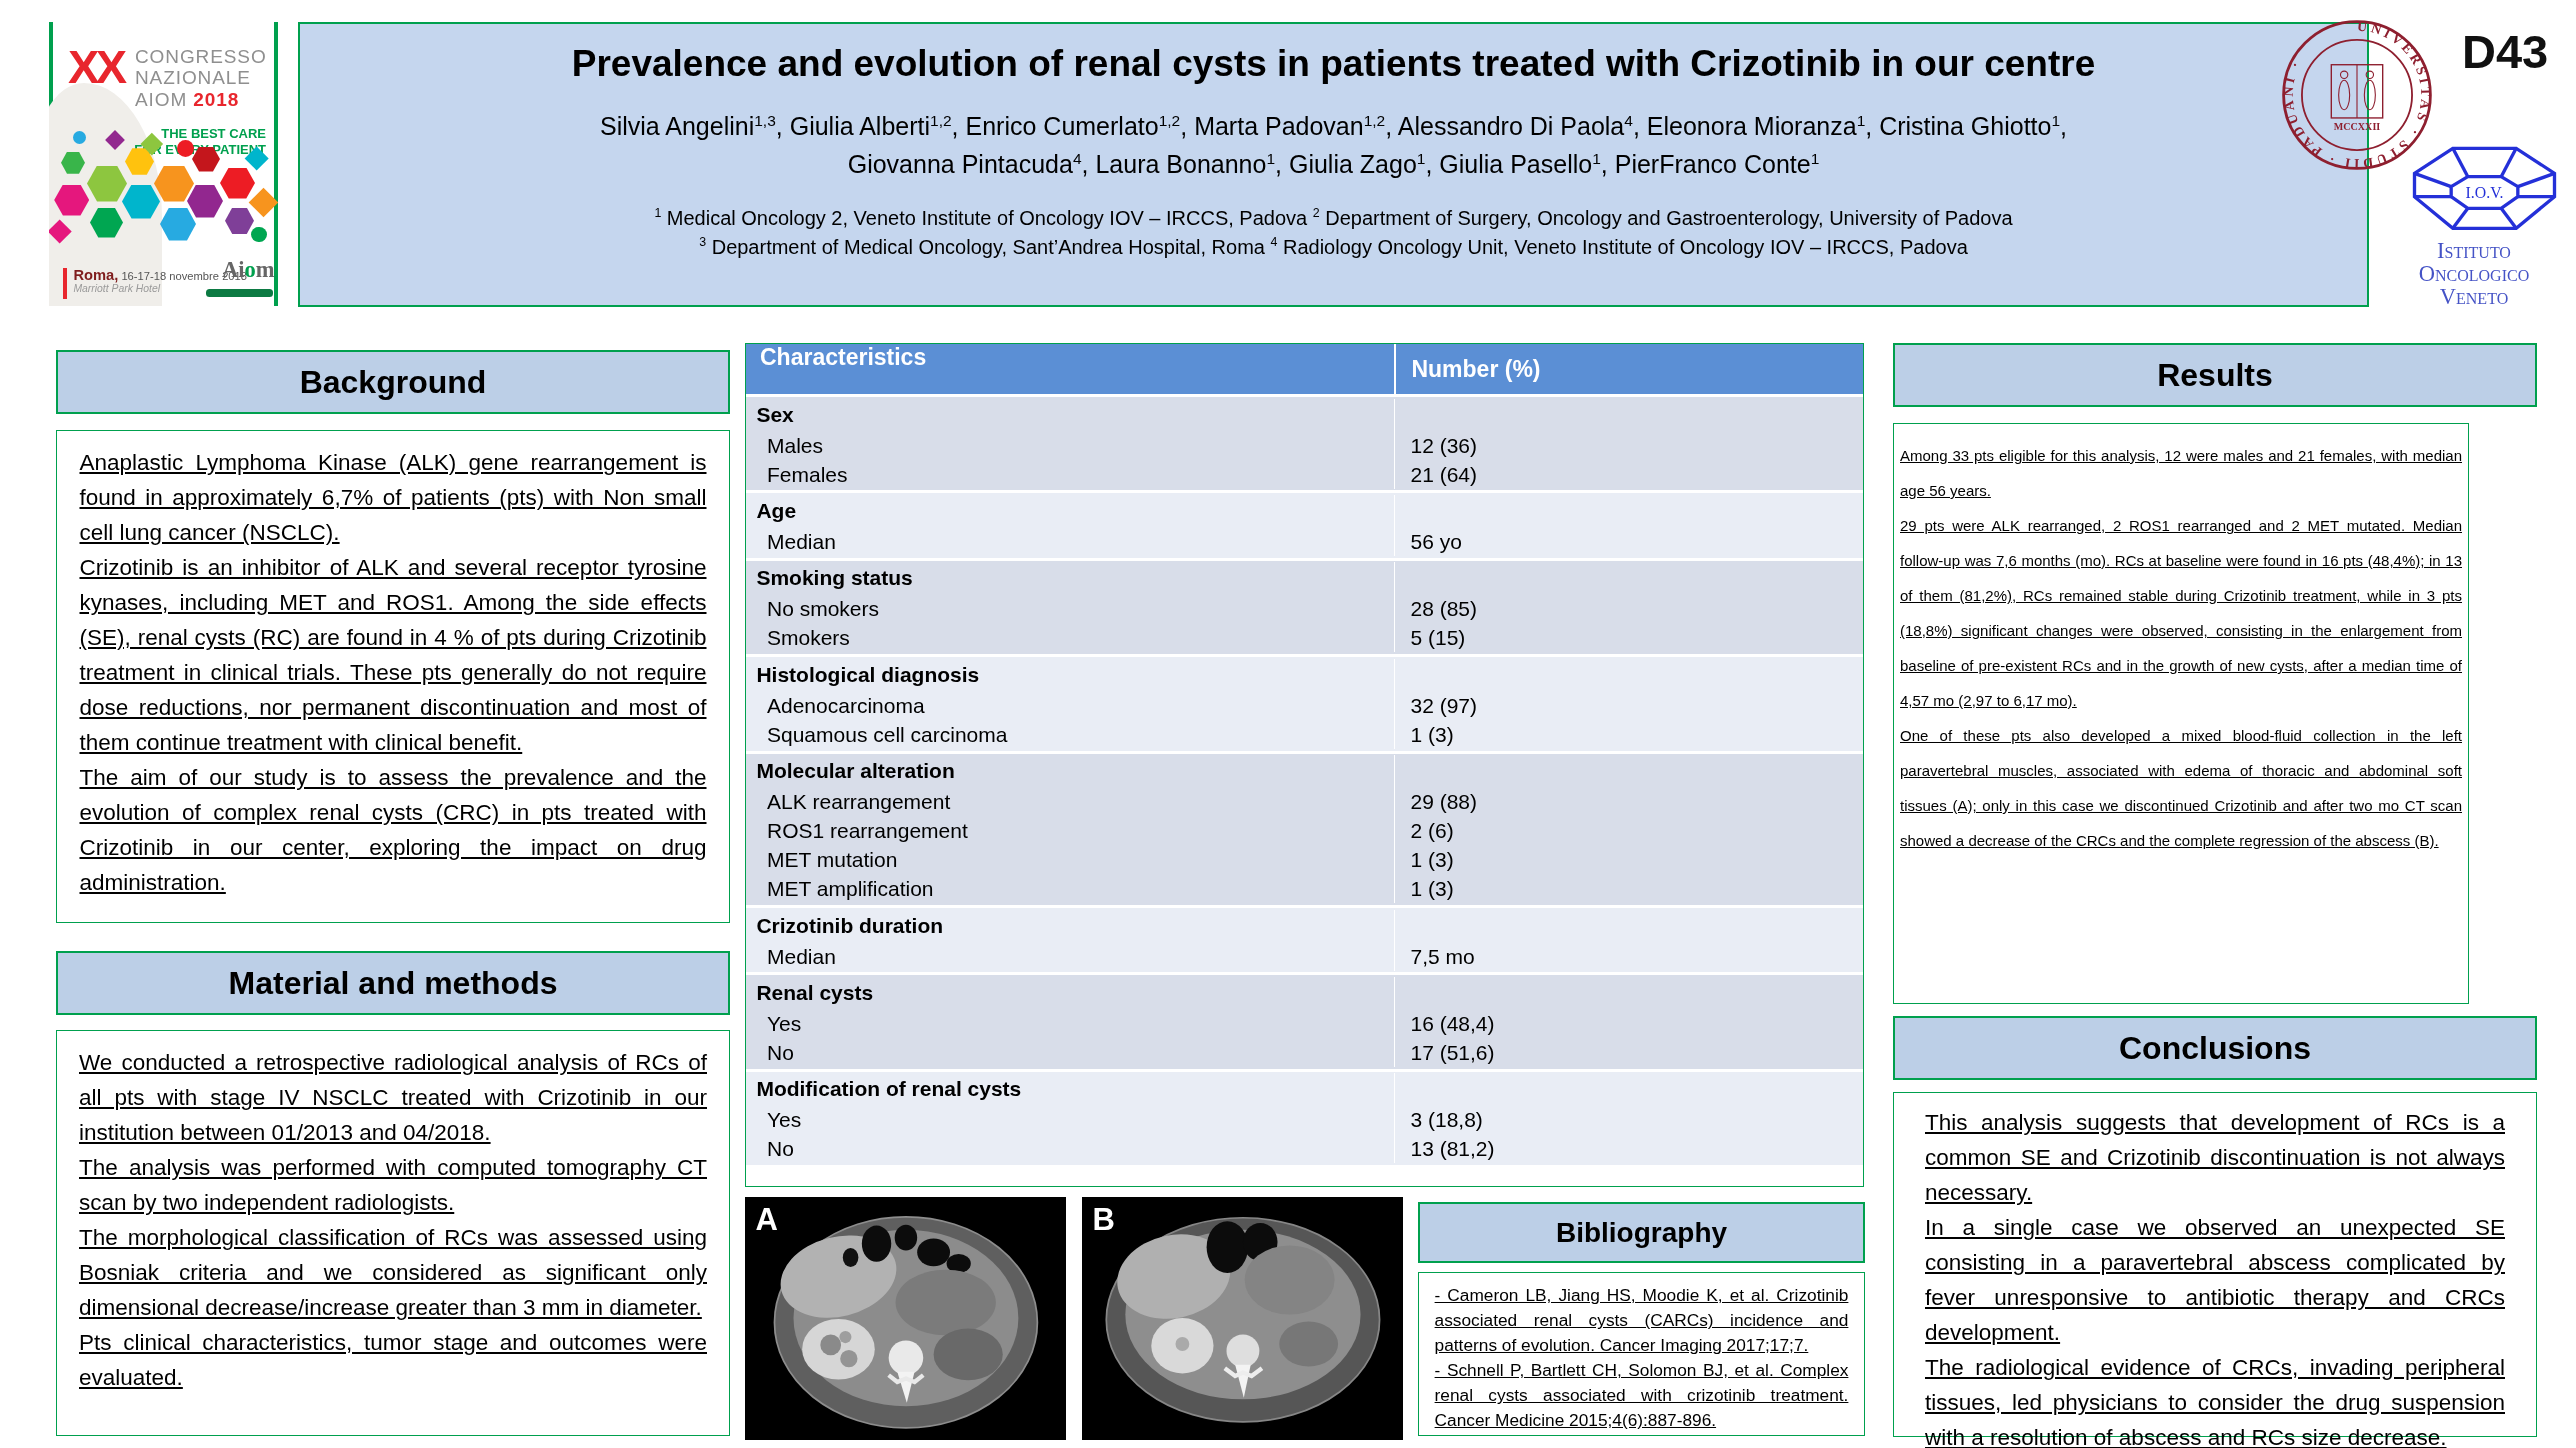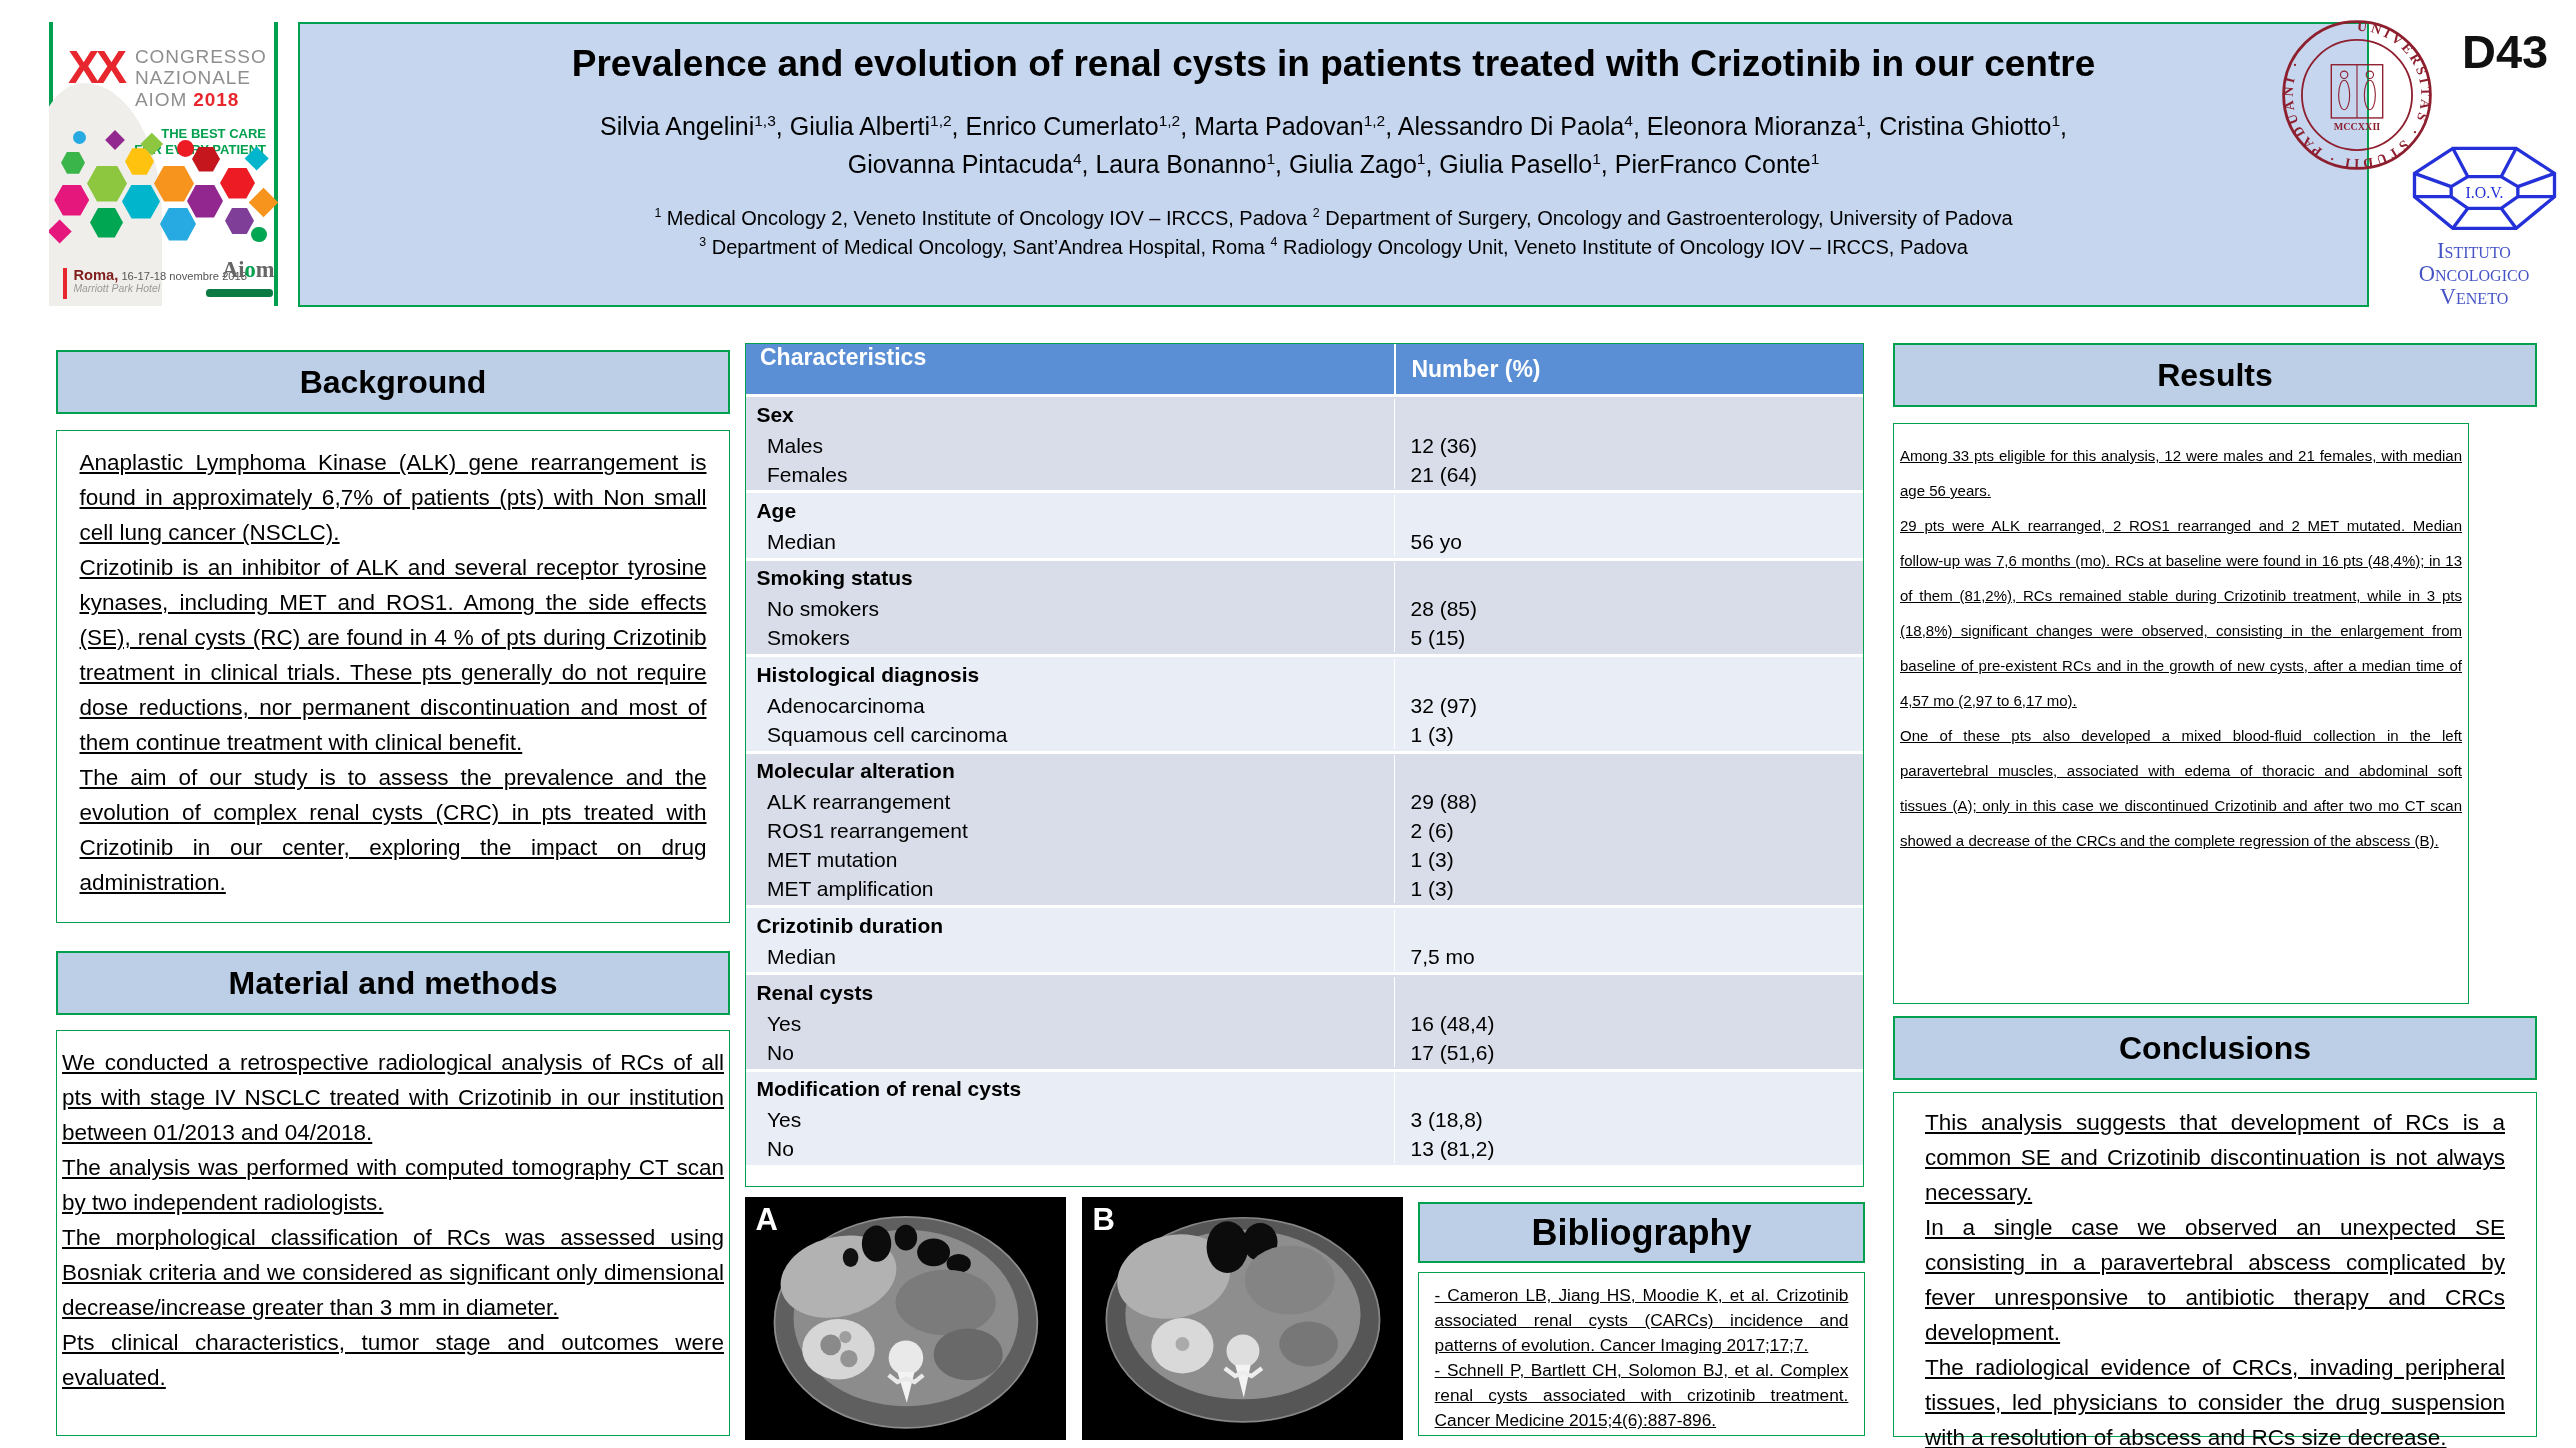--- a/index.html
+++ b/index.html
@@ -54,21 +54,21 @@
   
   .bar-title{position:absolute;background:var(--bar);border:2.6px solid var(--green);box-sizing:border-box;
     display:flex;align-items:center;justify-content:center;font-weight:bold;}
   .content-box{position:absolute;background:#fff;border:1.7px solid var(--green);box-sizing:border-box;
     text-align:justify;text-decoration:underline;}
   .content-box .para{margin:0;}
 
   #bg-title{left:56px;top:350px;width:674px;height:64px;font-size:32px;}
   #bg-content{left:56px;top:430px;width:674px;height:493px;padding:14px 22.5px;font-size:22.5px;line-height:35px;}
   #mm-title{left:56px;top:951px;width:674px;height:64px;font-size:32px;}
-  #mm-content{left:56px;top:1030px;width:674px;height:406px;padding:14px 5px;font-size:22.5px;line-height:35px;}
+  #mm-content{left:56px;top:1030px;width:674px;height:406px;padding:14px 22px;font-size:22.5px;line-height:35px;}
 
   #res-title{left:1893px;top:343px;width:644px;height:64px;font-size:32px;}
   #res-content{left:1893px;top:423px;width:576px;height:581px;padding:14px 6px;font-size:15px;line-height:35px;}
   #con-title{left:1893px;top:1016px;width:644px;height:64px;font-size:32px;}
   #con-content{left:1893px;top:1092px;width:644px;height:345px;padding:12px 31px;font-size:22.5px;line-height:35px;}
 
   
   #char-table{position:absolute;left:745px;top:343px;width:1119px;height:844px;
     border:1.7px solid var(--green);box-sizing:border-box;background:#fff;font-size:21px;}
   .t-head{display:flex;height:50px;background:var(--thead);color:#fff;font-weight:bold;font-size:23px;align-items:flex-start;}
@@ -83,21 +83,21 @@
   .t-row.glabel .c1{padding-left:10.4px;font-weight:bold;line-height:32px;}
   .t-row.glabel .c2{line-height:32px;}
 
   
   .ct-fig{position:absolute;width:321px;height:243px;background:#000;}
   #ct-a{left:745px;top:1197px;}
   #ct-b{left:1082px;top:1197px;}
   .ct-label{position:absolute;left:10.4px;top:5.2px;color:#fff;font-weight:bold;font-size:31px;z-index:2;}
 
   
-  #bib-title{left:1418px;top:1202px;width:447px;height:61px;font-size:36px;}
+  #bib-title{left:1418px;top:1202px;width:447px;height:61px;font-size:28px;}
   #bib-content{left:1418px;top:1272px;width:447px;height:164px;padding:10.4px 15.6px;font-size:17.3px;line-height:25px;}
 </style>
 </head>
 <body>
 
 <div id="poster">
 
   <div id="aiom-logo">
     <div class="green-bar" style="left:0"></div>
     <div class="green-bar" style="right:0"></div>

